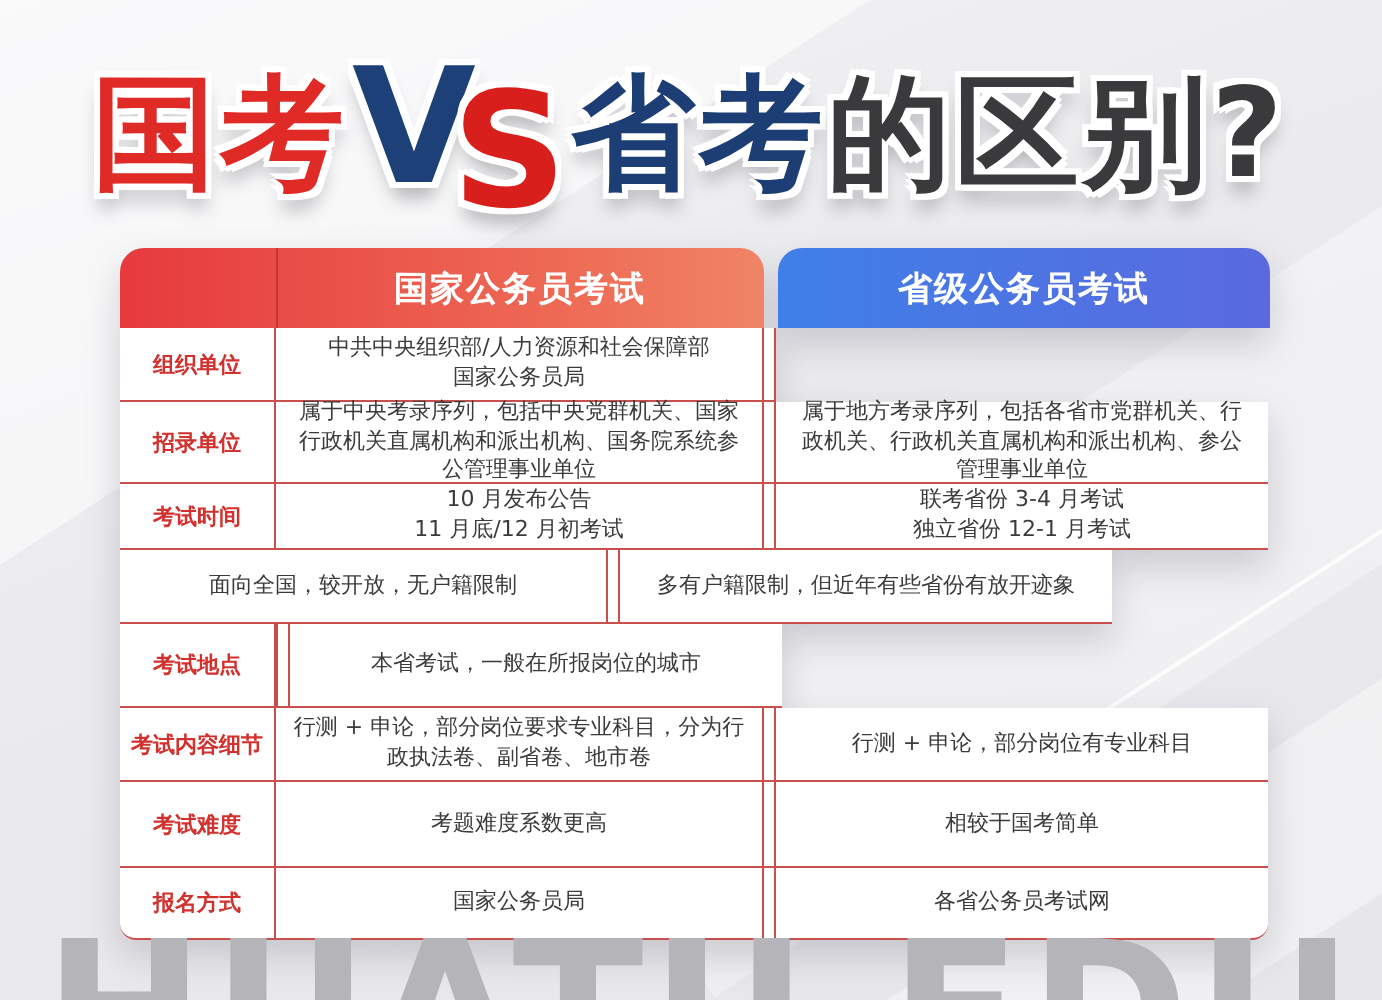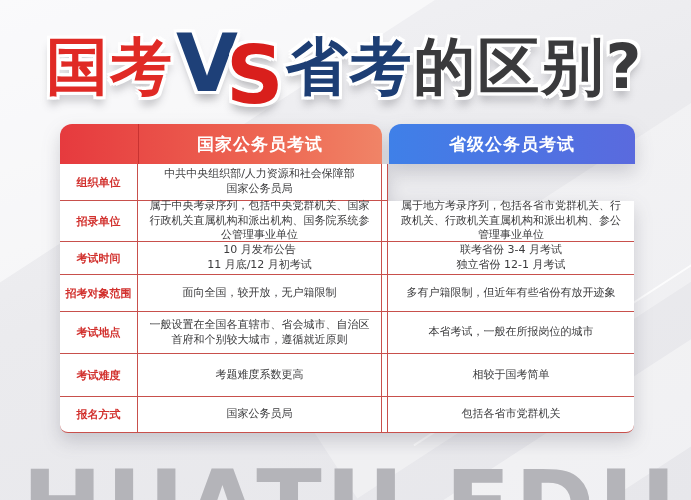--- a/index.html
+++ b/index.html
@@ -129,45 +129,49 @@
     <div class="row r3">
       <div class="cell cell-label">考试时间</div>
       <div class="cell cell-national">10 月发布公告
 11 月底/12 月初考试</div>
       <div class="row-gap"></div>
       <div class="cell cell-provincial">联考省份 3-4 月考试
 独立省份 12-1 月考试</div>
     </div>
 
     <div class="row r4">
-      <div class="cell cell-label">招考对象范围</div>
       <div class="cell cell-national">面向全国，较开放，无户籍限制</div>
       <div class="row-gap"></div>
       <div class="cell cell-provincial">多有户籍限制，但近年有些省份有放开迹象</div>
     </div>
 
     <div class="row r5">
       <div class="cell cell-label">考试地点</div>
-      <div class="cell cell-national">一般设置在全国各直辖市、省会城市、自治区首府和个别较大城市，遵循就近原则</div>
       <div class="row-gap"></div>
       <div class="cell cell-provincial">本省考试，一般在所报岗位的城市</div>
     </div>
 
+    <div class="row r6">
+      <div class="cell cell-label">考试内容细节</div>
+      <div class="cell cell-national">行测 + 申论，部分岗位要求专业科目，分为行政执法卷、副省卷、地市卷</div>
+      <div class="row-gap"></div>
+      <div class="cell cell-provincial">行测 + 申论，部分岗位有专业科目</div>
+    </div>
 
     <div class="row r7">
       <div class="cell cell-label">考试难度</div>
       <div class="cell cell-national">考题难度系数更高</div>
       <div class="row-gap"></div>
       <div class="cell cell-provincial">相较于国考简单</div>
     </div>
 
     <div class="row r8">
       <div class="cell cell-label">报名方式</div>
       <div class="cell cell-national">国家公务员局</div>
       <div class="row-gap"></div>
-      <div class="cell cell-provincial">包括各省市党群机关</div>
+      <div class="cell cell-provincial">各省公务员考试网</div>
     </div>
 
   </div>
 
   <div class="watermark">HUATU EDU</div>
 
 </div>
 
 </body></html>

